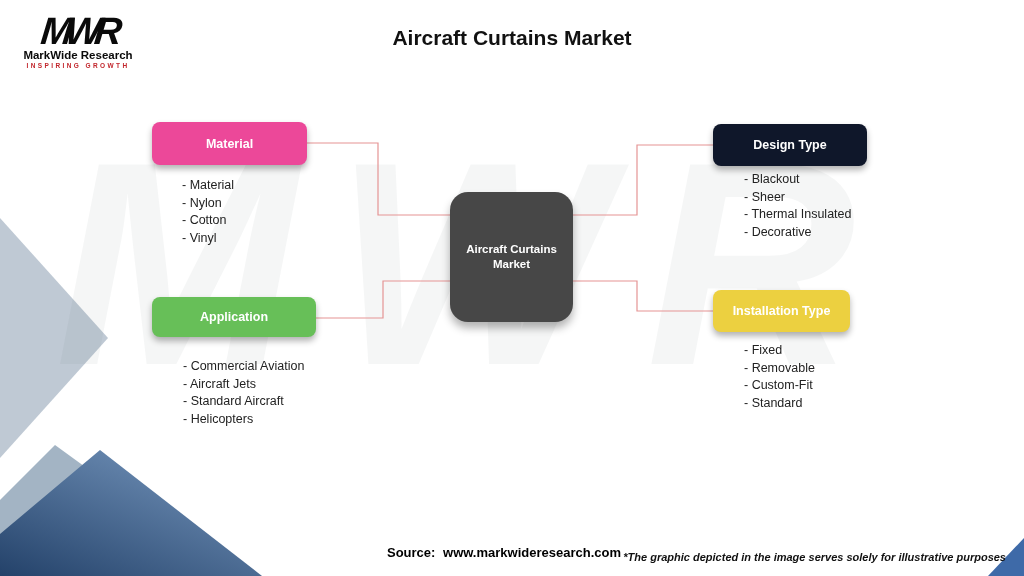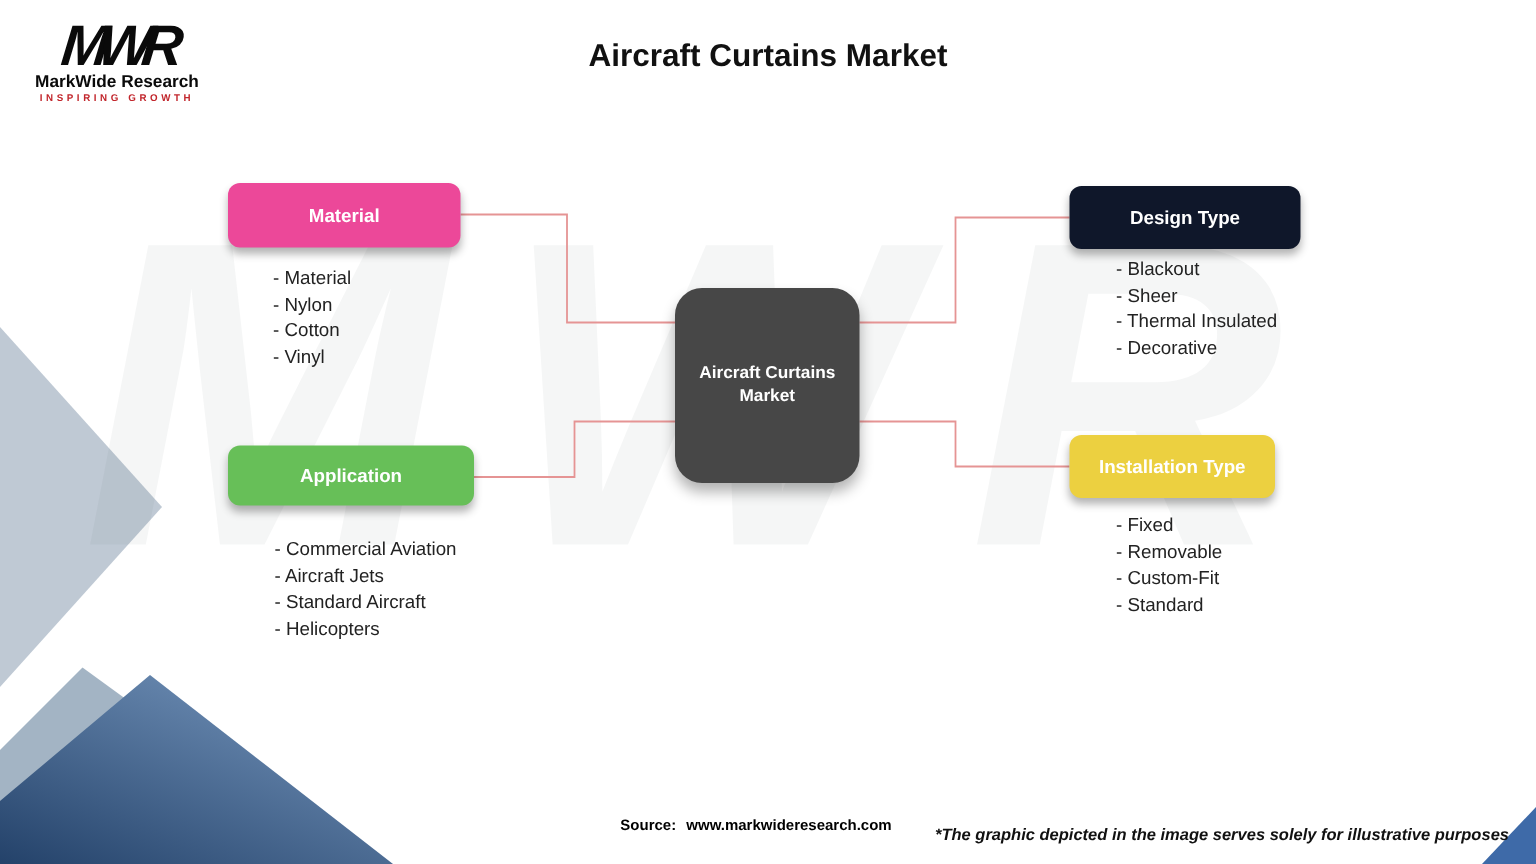--- a/index.html
+++ b/index.html
@@ -56,21 +56,21 @@
   .center-node {
     position:absolute; z-index:2; left:450px; top:192px; width:123px; height:130px;
     border-radius:18px; display:flex; align-items:center; justify-content:center;
     text-align:center; color:#ffffff; font-weight:bold; font-size:11.5px;
     line-height:15px; padding:0 16px; box-sizing:border-box;
     box-shadow:0 6px 9px rgba(0,0,0,0.30);
   }
 
   .footer-source {
     position:absolute; z-index:2; left:0; top:545px; width:1008px;
-    text-align:center; font-size:10px; font-weight:bold; color:#000;
+    text-align:center; font-size:13px; font-weight:bold; color:#000;
   }
   .footer-source .src-url { margin-left:4px; color:#000; text-decoration:none; cursor:pointer; }
 
   .disclaimer {
     position:absolute; z-index:2; right:18px; top:551px;
     font-size:11px; font-style:italic; font-weight:600; color:#111;
   }
 </style>
 </head>
 <body>

